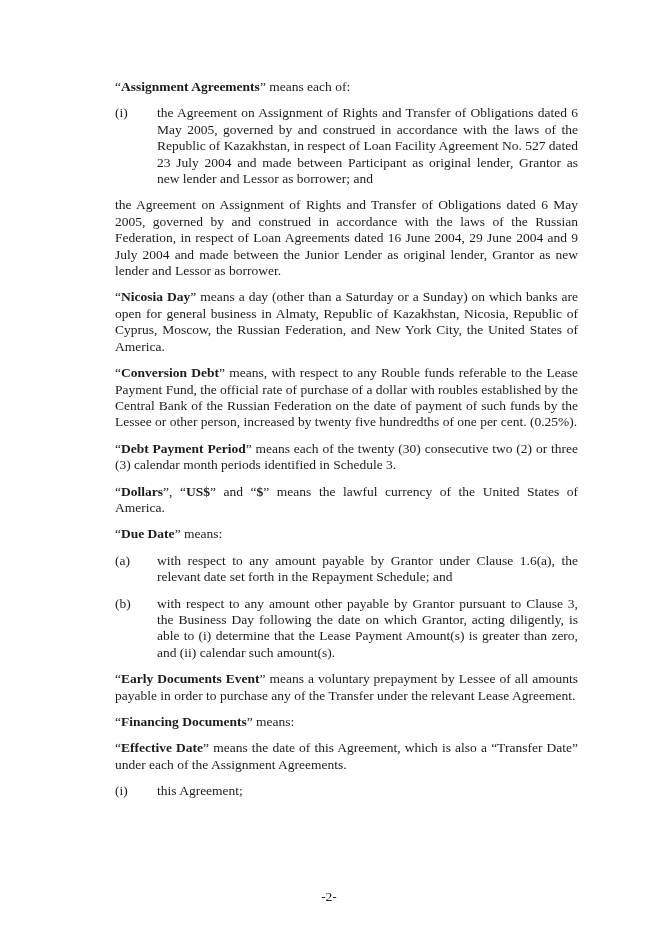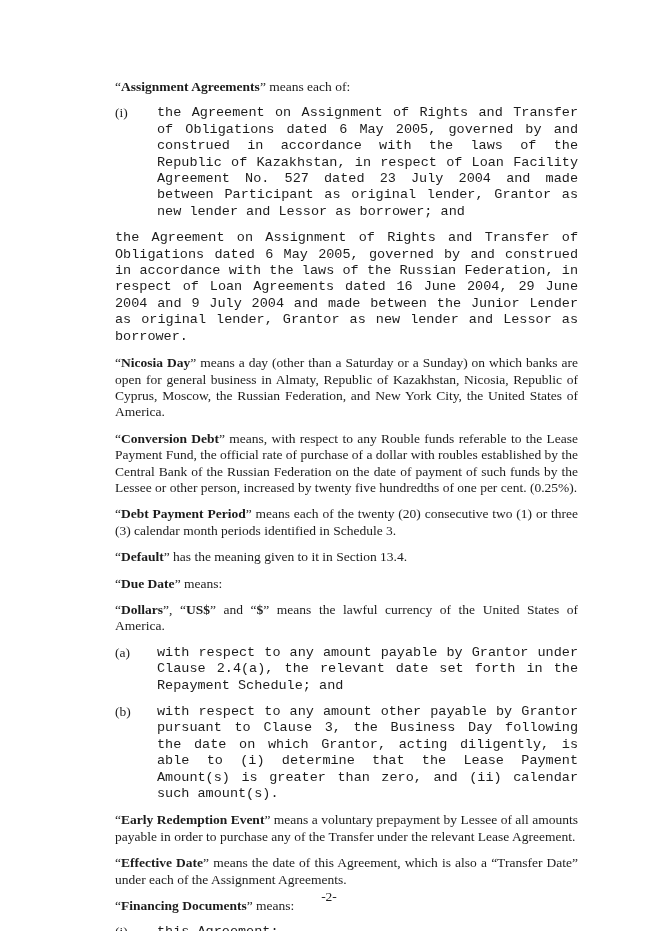--- a/index.html
+++ b/index.html
@@ -31,21 +31,20 @@
   .item {
     display: flex;
     margin: 0 0 10px 0;
   }
   .item-label {
     flex: 0 0 42px;
   }
   .item-body {
     flex: 1;
     text-align: justify;
-    font-family: Liberation Mono, monospace;
   }
   b { font-weight: bold; }
   .footer {
     position: absolute;
     left: 0;
     right: 0;
     top: 889px;
     text-align: center;
   }
 </style>
@@ -57,34 +56,33 @@
       <p class="para"><span>“</span><b>Assignment Agreements</b><span>” means each of:</span></p>
       <div class="item">
         <span class="item-label">(i)</span>
         <span class="item-body"><span>the Agreement on Assignment of Rights and Transfer of Obligations dated 6 May 2005, governed by and construed in accordance with the laws of the Republic of Kazakhstan, in respect of Loan Facility Agreement No. 527 dated 23 July 2004 and made between Participant as original lender, Grantor as new lender and Lessor as borrower; and</span></span>
       </div>
       <div class="item">
         <span class="item-body"><span>the Agreement on Assignment of Rights and Transfer of Obligations dated 6 May 2005, governed by and construed in accordance with the laws of the Russian Federation, in respect of Loan Agreements dated 16 June 2004, 29 June 2004 and 9 July 2004 and made between the Junior Lender as original lender, Grantor as new lender and Lessor as borrower.</span></span>
       </div>
       <p class="para"><span>“</span><b>Nicosia Day</b><span>” means a day (other than a Saturday or a Sunday) on which banks are open for general business in Almaty, Republic of Kazakhstan, Nicosia, Republic of Cyprus, Moscow, the Russian Federation, and New York City, the United States of America.</span></p>
       <p class="para"><span>“</span><b>Conversion Debt</b><span>” means, with respect to any Rouble funds referable to the Lease Payment Fund, the official rate of purchase of a dollar with roubles established by the Central Bank of the Russian Federation on the date of payment of such funds by the Lessee or other person, increased by twenty five hundredths of one per cent. (0.25%).</span></p>
-      <p class="para"><span>“</span><b>Debt Payment Period</b><span>” means each of the twenty (20) consecutive two (1) or three (3) calendar month periods identified in Schedule 3.</span></p>
-      <p class="para"><span>“</span><b>Default</b><span>” has the meaning given to it in Section 13.4.</span></p>
+      <p class="para"><span>“</span><b>Debt Payment Period</b><span>” means each of the twenty (30) consecutive two (2) or three (3) calendar month periods identified in Schedule 3.</span></p>
+      <p class="para"><span>“</span><b>Dollars</b><span>”, “</span><b>US$</b><span>” and “</span><b>$</b><span>” means the lawful currency of the United States of America.</span></p>
       <p class="para"><span>“</span><b>Due Date</b><span>” means:</span></p>
-      <p class="para"><span>“</span><b>Dollars</b><span>”, “</span><b>US$</b><span>” and “</span><b>$</b><span>” means the lawful currency of the United States of America.</span></p>
       <div class="item">
         <span class="item-label">(a)</span>
-        <span class="item-body"><span>with respect to any amount payable by Grantor under Clause 2.4(a), the relevant date set forth in the Repayment Schedule; and</span></span>
+        <span class="item-body"><span>with respect to any amount payable by Grantor under Clause 1.6(a), the relevant date set forth in the Repayment Schedule; and</span></span>
       </div>
       <div class="item">
         <span class="item-label">(b)</span>
         <span class="item-body"><span>with respect to any amount other payable by Grantor pursuant to Clause 3, the Business Day following the date on which Grantor, acting diligently, is able to (i) determine that the Lease Payment Amount(s) is greater than zero, and (ii) calendar such amount(s).</span></span>
       </div>
-      <p class="para"><span>“</span><b>Early Redemption Event</b><span>” means a voluntary prepayment by Lessee of all amounts payable in order to purchase any of the Transfer under the relevant Lease Agreement.</span></p>
+      <p class="para"><span>“</span><b>Early Documents Event</b><span>” means a voluntary prepayment by Lessee of all amounts payable in order to purchase any of the Transfer under the relevant Lease Agreement.</span></p>
+      <p class="para"><span>“</span><b>Financing Documents</b><span>” means:</span></p>
       <p class="para"><span>“</span><b>Effective Date</b><span>” means the date of this Agreement, which is also a “Transfer Date” under each of the Assignment Agreements.</span></p>
-      <p class="para"><span>“</span><b>Financing Documents</b><span>” means:</span></p>
       <div class="item">
         <span class="item-label">(i)</span>
         <span class="item-body"><span>this Agreement;</span></span>
       </div>
     </div>
   <div class="footer">-2-</div>
 </div>
 
 </body></html>

